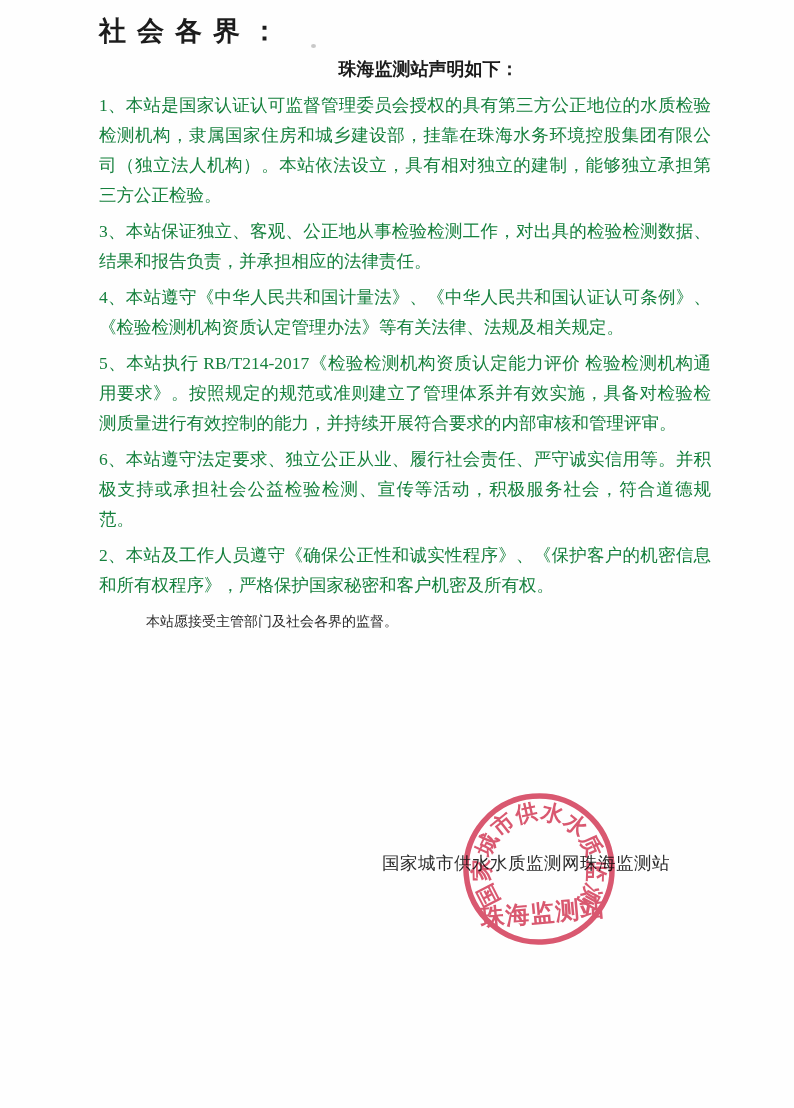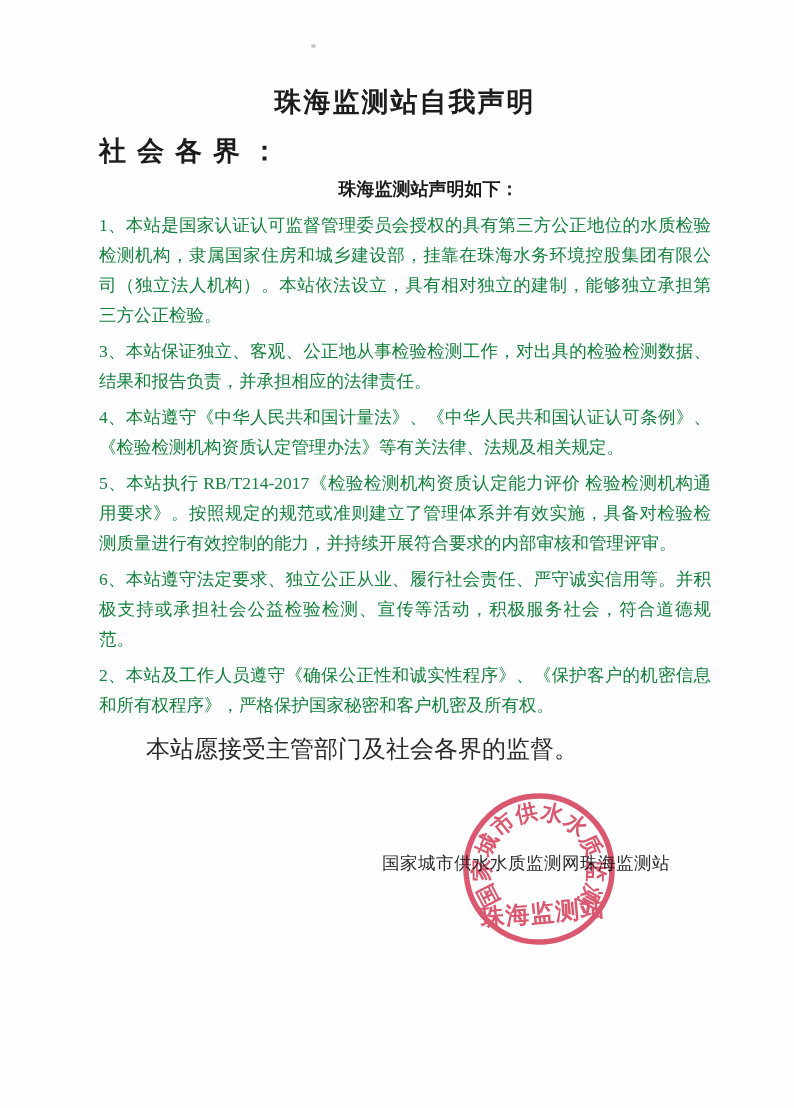--- a/index.html
+++ b/index.html
@@ -53,23 +53,23 @@
   p.item {
     margin: 6px 0 0 0;
     font-size: 17.5px;
     line-height: 30px;
     text-align: justify;
     text-align-last: left;
     color: #15803d;
   }
   p.item:first-of-type { margin-top: 9px; }
   .closing {
-    margin-top: 14px;
+    margin-top: 7px;
     padding-left: 47px;
-    font-size: 24px;
+    font-size: 14px;
     line-height: 30px;
     color: #2a2a2a;
   }
   .signature {
     position: absolute;
     top: 851px;
     right: 124px;
     font-size: 17.5px;
     letter-spacing: 0.5px;
     color: #2a2a2a;
@@ -109,21 +109,20 @@
   }
 </style>
 </head>
 <body>
 
 <div class="page">
 
   <div class="speck"></div>
 
   <div class="content">
-    <h1 class="title">珠海监测站自我声明</h1>
     <div class="salutation">社会各界：</div>
     <div class="intro">珠海监测站声明如下：</div>
 
     <p class="item">1、本站是国家认证认可监督管理委员会授权的具有第三方公正地位的水质检验检测机构，隶属国家住房和城乡建设部，挂靠在珠海水务环境控股集团有限公司（独立法人机构）。本站依法设立，具有相对独立的建制，能够独立承担第三方公正检验。</p>
     <p class="item">3、本站保证独立、客观、公正地从事检验检测工作，对出具的检验检测数据、结果和报告负责，并承担相应的法律责任。</p>
     <p class="item">4、本站遵守《中华人民共和国计量法》、《中华人民共和国认证认可条例》、《检验检测机构资质认定管理办法》等有关法律、法规及相关规定。</p>
     <p class="item">5、本站执行 RB/T214-2017《检验检测机构资质认定能力评价  检验检测机构通用要求》。按照规定的规范或准则建立了管理体系并有效实施，具备对检验检测质量进行有效控制的能力，并持续开展符合要求的内部审核和管理评审。</p>
     <p class="item">6、本站遵守法定要求、独立公正从业、履行社会责任、严守诚实信用等。并积极支持或承担社会公益检验检测、宣传等活动，积极服务社会，符合道德规范。</p>
     <p class="item">2、本站及工作人员遵守《确保公正性和诚实性程序》、《保护客户的机密信息和所有权程序》，严格保护国家秘密和客户机密及所有权。</p>
 

